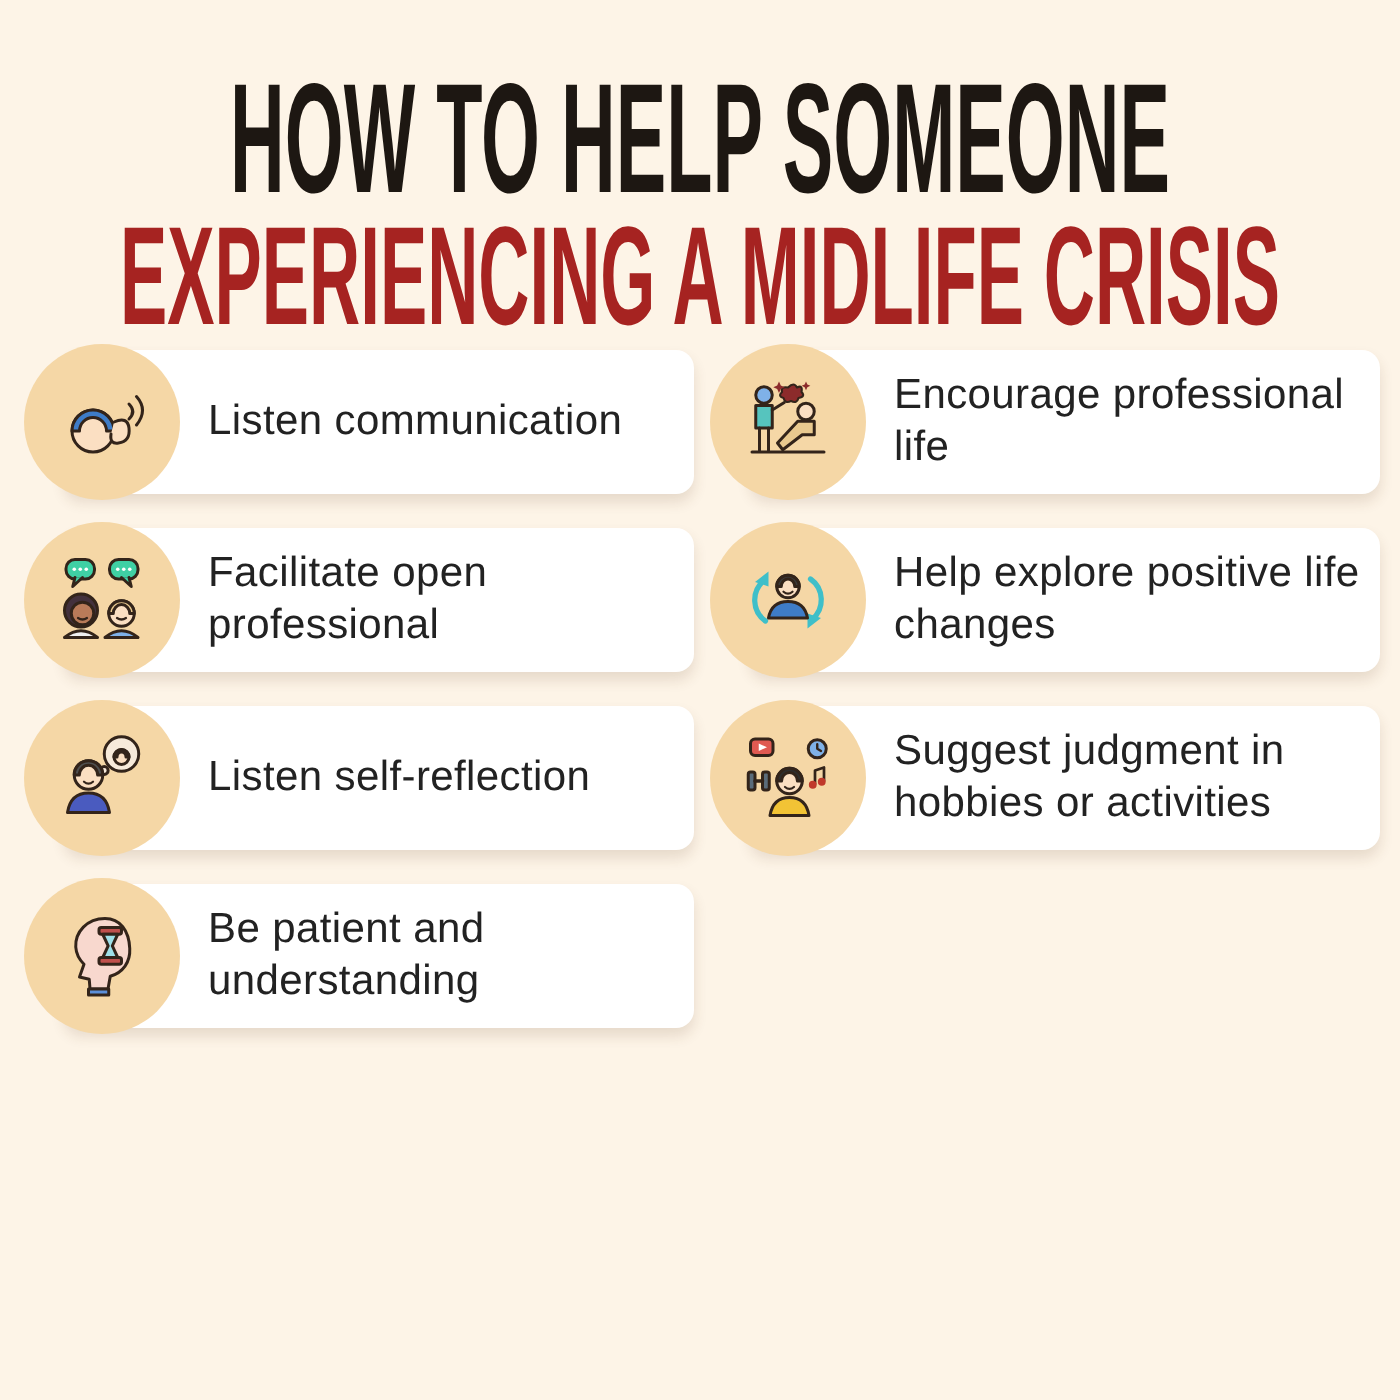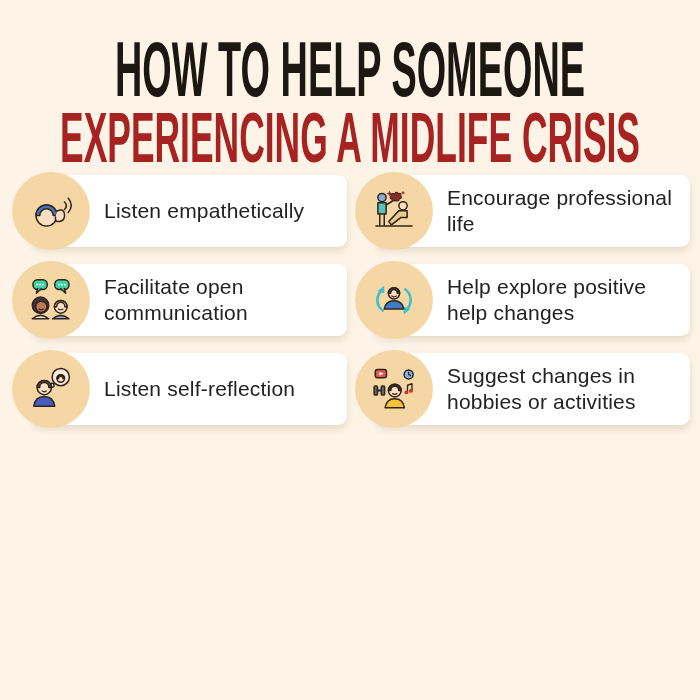--- a/index.html
+++ b/index.html
@@ -54,21 +54,21 @@
 
   <svg class="title-svg" width="700" height="150">
     <text x="350" y="82" text-anchor="middle" font-size="78" textLength="470" lengthAdjust="spacingAndGlyphs" fill="#1D1712">HOW TO HELP SOMEONE</text>
     <text x="350" y="148" text-anchor="middle" font-size="70" textLength="580" lengthAdjust="spacingAndGlyphs" fill="#A62321">EXPERIENCING A MIDLIFE CRISIS</text>
   </svg>
 
   <div class="grid">
 
     <div class="item">
       <div class="card">
-        <span class="label">Listen empathetically</span>
+        <span class="label">Listen communication</span>
       </div>
       <div class="circle">
         <svg width="48" height="48" viewBox="0 0 64 64">
           <g stroke="#33241a" stroke-width="2" stroke-linecap="round" stroke-linejoin="round">
             <circle cx="26" cy="38" r="14" fill="#FBDFC2"></circle>
             <path d="M12 38 a14 14 0 0 1 28 0 l-5 0 a9 9 0 0 0 -18 0 z" fill="#3E7CC7"></path>
             <path d="M40 32 q9 -4 10 4 q1 9 -7 10 q-6 1 -5 -6" fill="#FBDFC2"></path>
             <path d="M50 20 q5 5 0 10" fill="none"></path>
             <path d="M55 15 q8 9 0 19" fill="none"></path>
           </g>
@@ -94,21 +94,21 @@
             <path d="M32 9 q4 -4 6 0 q4 -2 3 3 q3 3 -2 4 q-1 4 -5 2 q-4 2 -5 -2 q-4 -1 -1 -4 q-1 -4 4 -3 z" fill="#8C2B2B" stroke-width="1.4"></path>
             <path d="M26 5 l1.2 2.6 2.6 1.2 -2.6 1.2 -1.2 2.6 -1.2 -2.6 -2.6 -1.2 2.6 -1.2 z" fill="#8C2B2B" stroke="none"></path>
             <path d="M44 5 l.9 2 2 .9 -2 .9 -.9 2 -.9 -2 -2 -.9 2 -.9 z" fill="#8C2B2B" stroke="none"></path>
           </g>
         </svg>
       </div>
     </div>
 
     <div class="item">
       <div class="card">
-        <span class="label">Facilitate open communication</span>
+        <span class="label">Facilitate open professional</span>
       </div>
       <div class="circle">
         <svg width="48" height="48" viewBox="0 0 64 64">
           <g stroke="#33241a" stroke-width="2" stroke-linecap="round" stroke-linejoin="round">
             <rect x="8" y="5" width="19" height="13" rx="6" fill="#3FD0A4"></rect>
             <path d="M14 17 l-1.5 6 6.5 -6" fill="#3FD0A4"></path>
             <circle cx="13.5" cy="11.5" r="1.2" fill="#fff" stroke="none"></circle>
             <circle cx="17.5" cy="11.5" r="1.2" fill="#fff" stroke="none"></circle>
             <circle cx="21.5" cy="11.5" r="1.2" fill="#fff" stroke="none"></circle>
             <rect x="37" y="5" width="19" height="13" rx="6" fill="#3FD0A4"></rect>
@@ -125,21 +125,21 @@
             <path d="M34 57 q11 -9 22 0 z" fill="#7FB1E8"></path>
             <path d="M42 44 q3 2 6 0" fill="none" stroke-width="1.5"></path>
           </g>
         </svg>
       </div>
     </div>
 
 
     <div class="item">
       <div class="card">
-        <span class="label">Help explore positive help changes</span>
+        <span class="label">Help explore positive life changes</span>
       </div>
       <div class="circle">
         <svg width="48" height="48" viewBox="0 0 64 64">
           <g stroke="#33241a" stroke-width="2" stroke-linecap="round" stroke-linejoin="round">
             <path d="M17 46 a17 17 0 0 1 -1 -27" fill="none" stroke="#3FBFC9" stroke-width="3.5"></path>
             <path d="M10 20 l9 -7 0 10 z" fill="#3FBFC9" stroke="none"></path>
             <path d="M47 18 a17 17 0 0 1 1 27" fill="none" stroke="#3FBFC9" stroke-width="3.5"></path>
             <path d="M54 44 l-9 7 0 -10 z" fill="#3FBFC9" stroke="none"></path>
             <circle cx="32" cy="23" r="7.5" fill="#FBDFC2"></circle>
             <path d="M24.5 23 a7.5 7.5 0 0 1 15 0 l-3 0 a4.5 5 0 0 0 -9 0 z" fill="#3A3A3A"></path>
@@ -166,21 +166,21 @@
             <path d="M13.5 30 a9.5 9.5 0 0 1 19 0 l-3.4 0 a6 6.4 0 0 0 -12.2 0 z" fill="#4F4F4F"></path>
             <path d="M20 34.5 q3 2.5 6 0" fill="none" stroke-width="1.5"></path>
             <path d="M9 55 q2 -13 14 -13 q12 0 14 13 z" fill="#4A5BBF"></path>
           </g>
         </svg>
       </div>
     </div>
 
     <div class="item">
       <div class="card">
-        <span class="label">Suggest changes in hobbies or activities</span>
+        <span class="label">Suggest judgment in hobbies or activities</span>
       </div>
       <div class="circle">
         <svg width="48" height="48" viewBox="0 0 64 64">
           <g stroke="#33241a" stroke-width="2" stroke-linecap="round" stroke-linejoin="round">
             <rect x="7" y="6" width="15" height="11" rx="3" fill="#E05A52"></rect>
             <path d="M12.5 9 l5.5 2.5 -5.5 2.5 z" fill="#fff" stroke="none"></path>
             <circle cx="51.5" cy="12.5" r="6" fill="#7FB1E8"></circle>
             <path d="M51.5 9.5 v3 l2.5 1.5" fill="none" stroke-width="1.6"></path>
             <path d="M50 36 v-9 l6 -2 v9" fill="none" stroke-width="1.8"></path>
             <circle cx="48.5" cy="36.5" r="2.6" fill="#C0392B" stroke="none"></circle>
@@ -190,16 +190,32 @@
             <path d="M10 34 h5" stroke-width="2.4" fill="none"></path>
             <circle cx="33" cy="34" r="8.5" fill="#FBDFC2"></circle>
             <path d="M24.5 34 a8.5 8.5 0 0 1 17 0 l-3.2 0 a5.3 5.6 0 0 0 -10.6 0 z" fill="#2E2E2E"></path>
             <path d="M30 38 q3 2.5 6 0" fill="none" stroke-width="1.5"></path>
             <path d="M20 57 q2 -12 13 -12 q11 0 13 12 z" fill="#F2C335"></path>
           </g>
         </svg>
       </div>
     </div>
 
+    <div class="item">
+      <div class="card">
+        <span class="label">Be patient and understanding</span>
+      </div>
+      <div class="circle">
+        <svg width="48" height="48" viewBox="0 0 64 64">
+          <g stroke="#33241a" stroke-width="2" stroke-linecap="round" stroke-linejoin="round">
+            <path d="M34 7 C22 7 14 16 14.5 26 c0.3 5 2.5 8.5 5.5 11.5 L17 46 l6.5 1.5 0.5 6.5 h12 l1.5 -8.5 C46 43 51 36 50.5 27 50 15 44 7 34 7 z" fill="#F8D8CE"></path>
+            <rect x="23" y="54" width="13.5" height="4" fill="#5B8FD9"></rect>
+            <rect x="30" y="13" width="15" height="4.5" rx="1.5" fill="#C0504D"></rect>
+            <path d="M32.5 17.5 h10 l-3.6 7.8 3.6 7.7 h-10 l3.6 -7.7 z" fill="#9FE0E8"></path>
+            <rect x="30" y="33" width="15" height="4.5" rx="1.5" fill="#C0504D"></rect>
+          </g>
+        </svg>
+      </div>
+    </div>
 
 
   </div>
 </main>
 
 </body></html>

